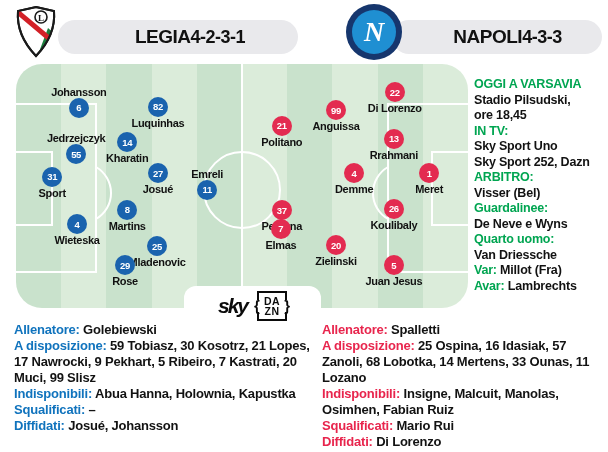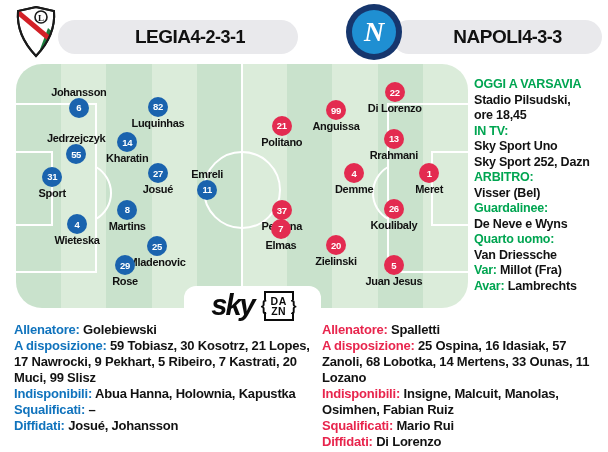--- a/index.html
+++ b/index.html
@@ -53,21 +53,21 @@
   }
   .pname.below { top:20px; }
   .pname.above { bottom:20px; }
   
   .sponsor {
     position:absolute; left:184px; top:286px; width:137px; height:40px;
     background:#fff; border-radius:12px; display:flex; align-items:center;
     justify-content:center; gap:10px; z-index:5;
   }
   .sky-logo {
-    font-size:29px; font-weight:900; font-style:italic; color:#0b0b0b;
+    font-size:21px; font-weight:900; font-style:italic; color:#0b0b0b;
     letter-spacing:-2px; line-height:1; padding-bottom:2px;
   }
   .dazn-logo {
     position:relative; width:30px; height:30px; border:2.5px solid #0b0b0b;
     display:flex; flex-direction:column; align-items:center; justify-content:center;
     background:#fff;
   }
   .dazn-logo .row { font-size:10.5px; font-weight:900; line-height:10px; letter-spacing:0.5px; color:#0b0b0b; }
   .dazn-brace {
     position:absolute; top:50%; transform:translateY(-50%);

